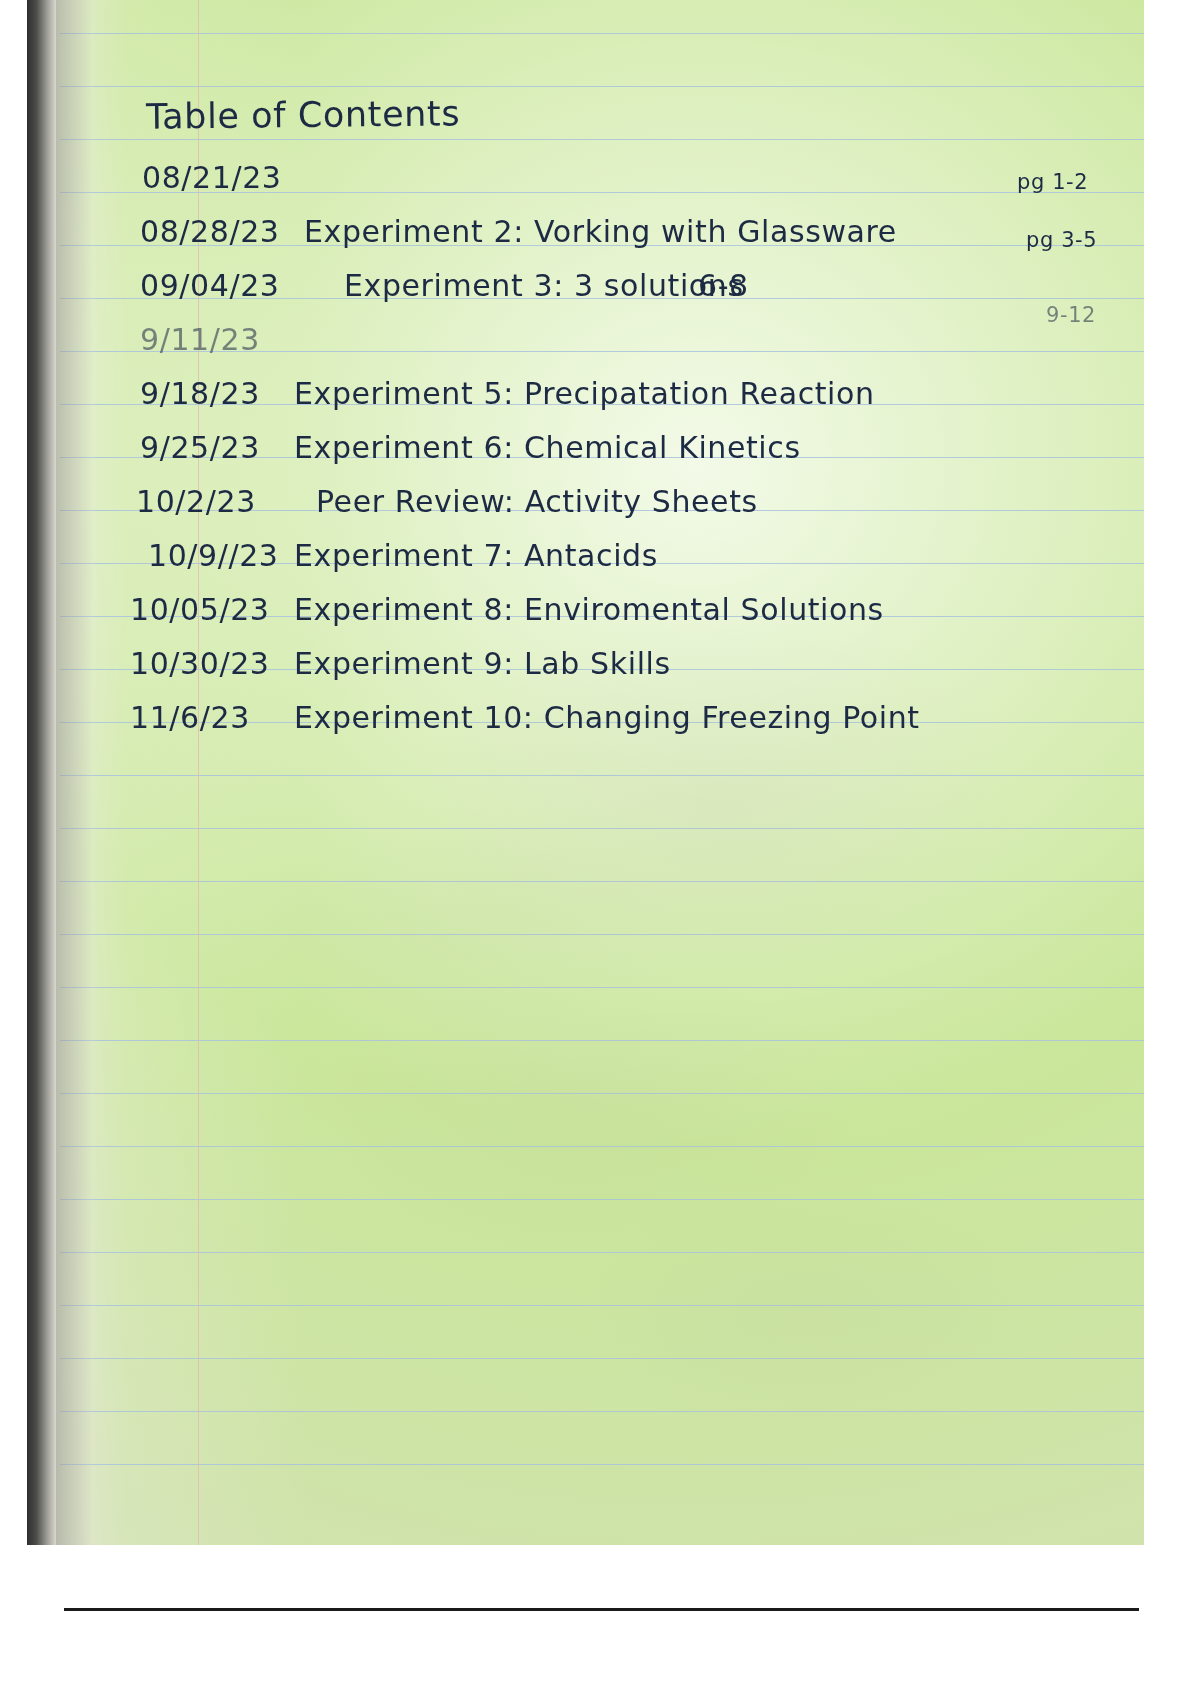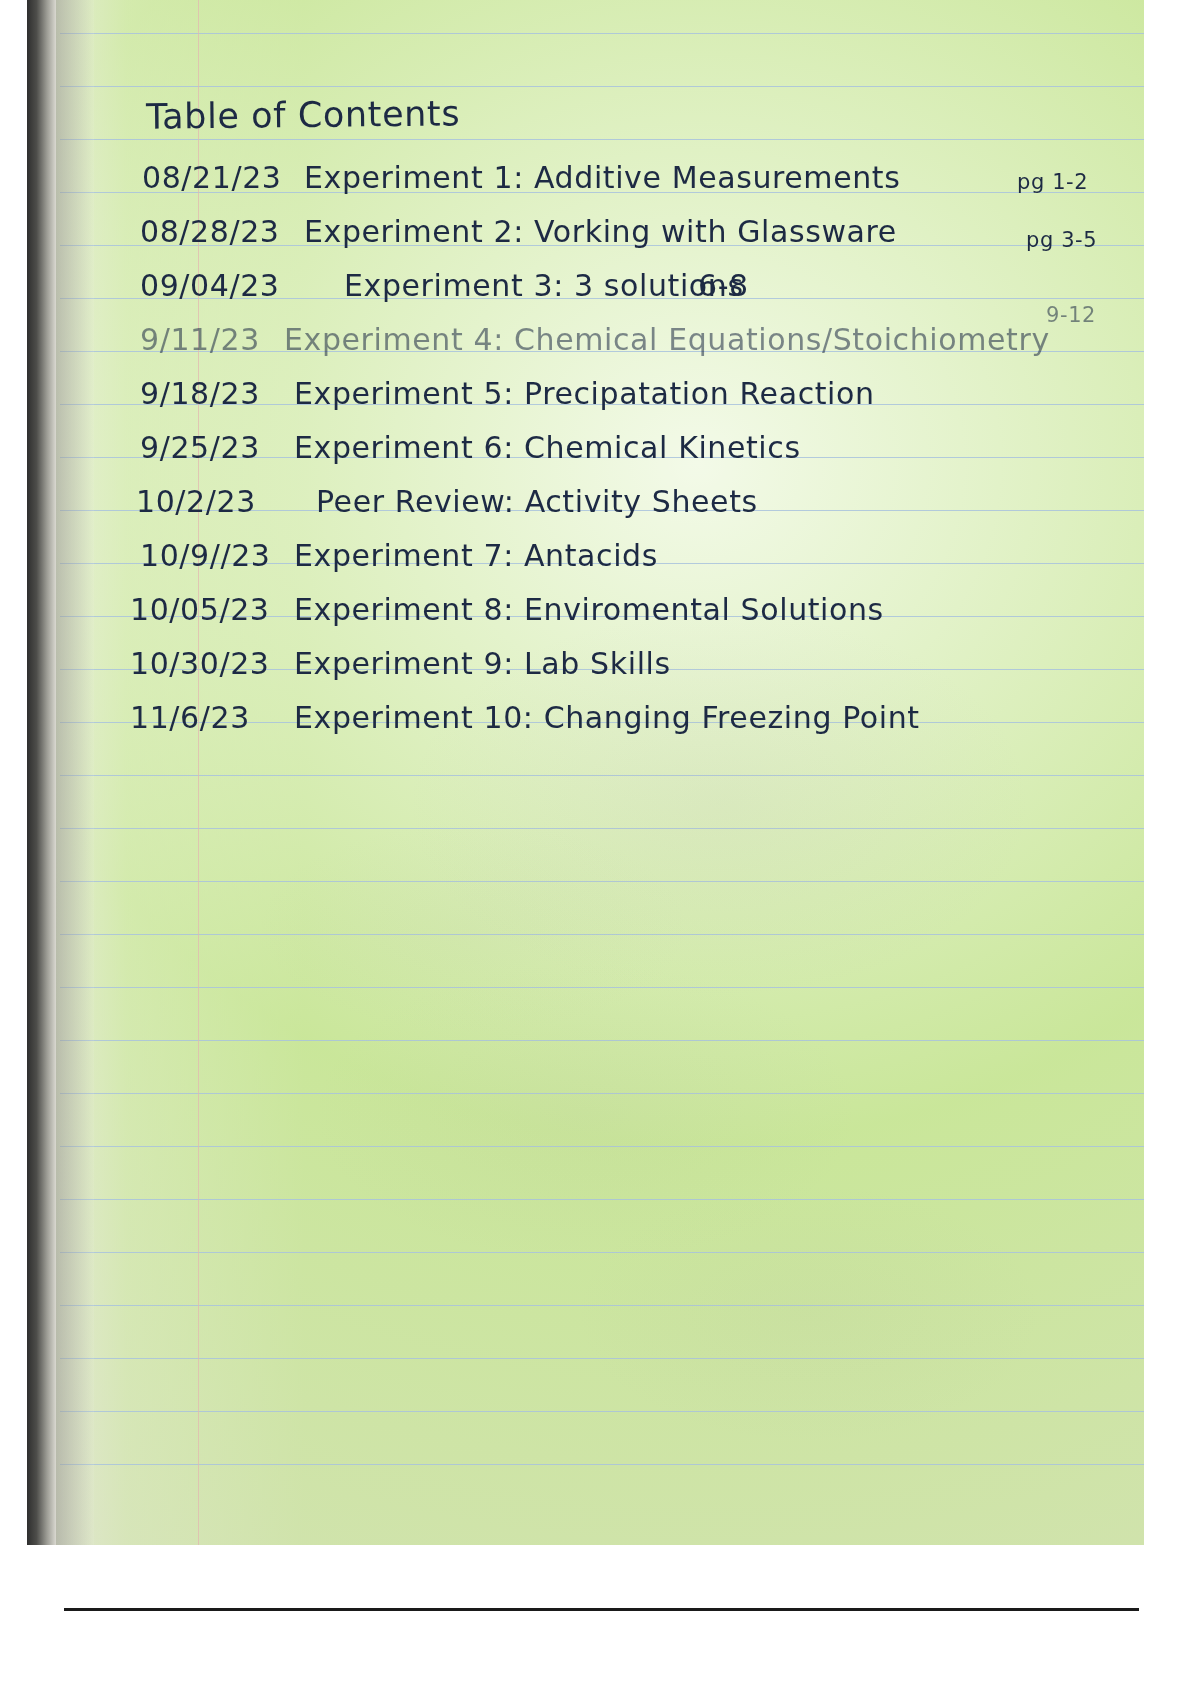--- a/index.html
+++ b/index.html
@@ -181,45 +181,43 @@
       <div class="rule" style="top:1411px;"></div>
       <div class="rule" style="top:1464px;"></div>
       <div class="margin-line"></div>
     </div>
 
     <div class="smudges"></div>
 
     <div class="hand hw-title" style="left:120px; top:95px;">Table of Contents</div>
 
     <div class="hand hw-line" style="left:116px; top:160px;">08/21/23</div>
-    <div class="hand hw-line" style="left:278px; top:160px;">Experiment  1: Additive  Measurements</div>
     <div class="hand hw-small" style="left:991px; top:170px;">pg 1-2</div>
 
     <div class="hand hw-line" style="left:114px; top:214px;">08/28/23</div>
     <div class="hand hw-line" style="left:278px; top:214px;">Experiment  2: Vorking  with  Glassware</div>
     <div class="hand hw-small" style="left:1000px; top:228px;">pg 3-5</div>
 
     <div class="hand hw-line" style="left:114px; top:268px;text-align:right;">09/04/23</div>
     <div class="hand hw-line" style="left:278px; top:268px;margin-left:40px;">Experiment  3:  3  solutions</div>
     <div class="hand hw-line" style="left:672px; top:268px;">6-8</div>
 
     <div class="hand hw-line faint" style="left:114px; top:322px;">9/11/23</div>
-    <div class="hand hw-line faint" style="left:258px; top:322px;">Experiment  4: Chemical  Equations/Stoichiometry</div>
     <div class="hand hw-small faint" style="left:1020px; top:303px;">9-12</div>
 
     <div class="hand hw-line" style="left:114px; top:376px;">9/18/23</div>
     <div class="hand hw-line" style="left:268px; top:376px;">Experiment  5: Precipatation  Reaction</div>
 
     <div class="hand hw-line" style="left:114px; top:430px;">9/25/23</div>
     <div class="hand hw-line" style="left:268px; top:430px;">Experiment  6: Chemical  Kinetics</div>
 
     <div class="hand hw-line" style="left:110px; top:484px;">10/2/23</div>
     <div class="hand hw-line" style="left:290px; top:484px;">Peer  Review: Activity  Sheets</div>
 
-    <div class="hand hw-line" style="left:114px; top:538px;">10/9//23</div>
+    <div class="hand hw-line" style="left:122px; top:538px;">10/9//23</div>
     <div class="hand hw-line" style="left:268px; top:538px;">Experiment  7: Antacids</div>
 
     <div class="hand hw-line" style="left:104px; top:592px;">10/05/23</div>
     <div class="hand hw-line" style="left:268px; top:592px;">Experiment  8: Enviromental  Solutions</div>
 
     <div class="hand hw-line" style="left:104px; top:646px;">10/30/23</div>
     <div class="hand hw-line" style="left:268px; top:646px;">Experiment  9: Lab  Skills</div>
 
     <div class="hand hw-line" style="left:104px; top:700px;">11/6/23</div>
     <div class="hand hw-line" style="left:268px; top:700px;">Experiment  10: Changing  Freezing  Point</div>

